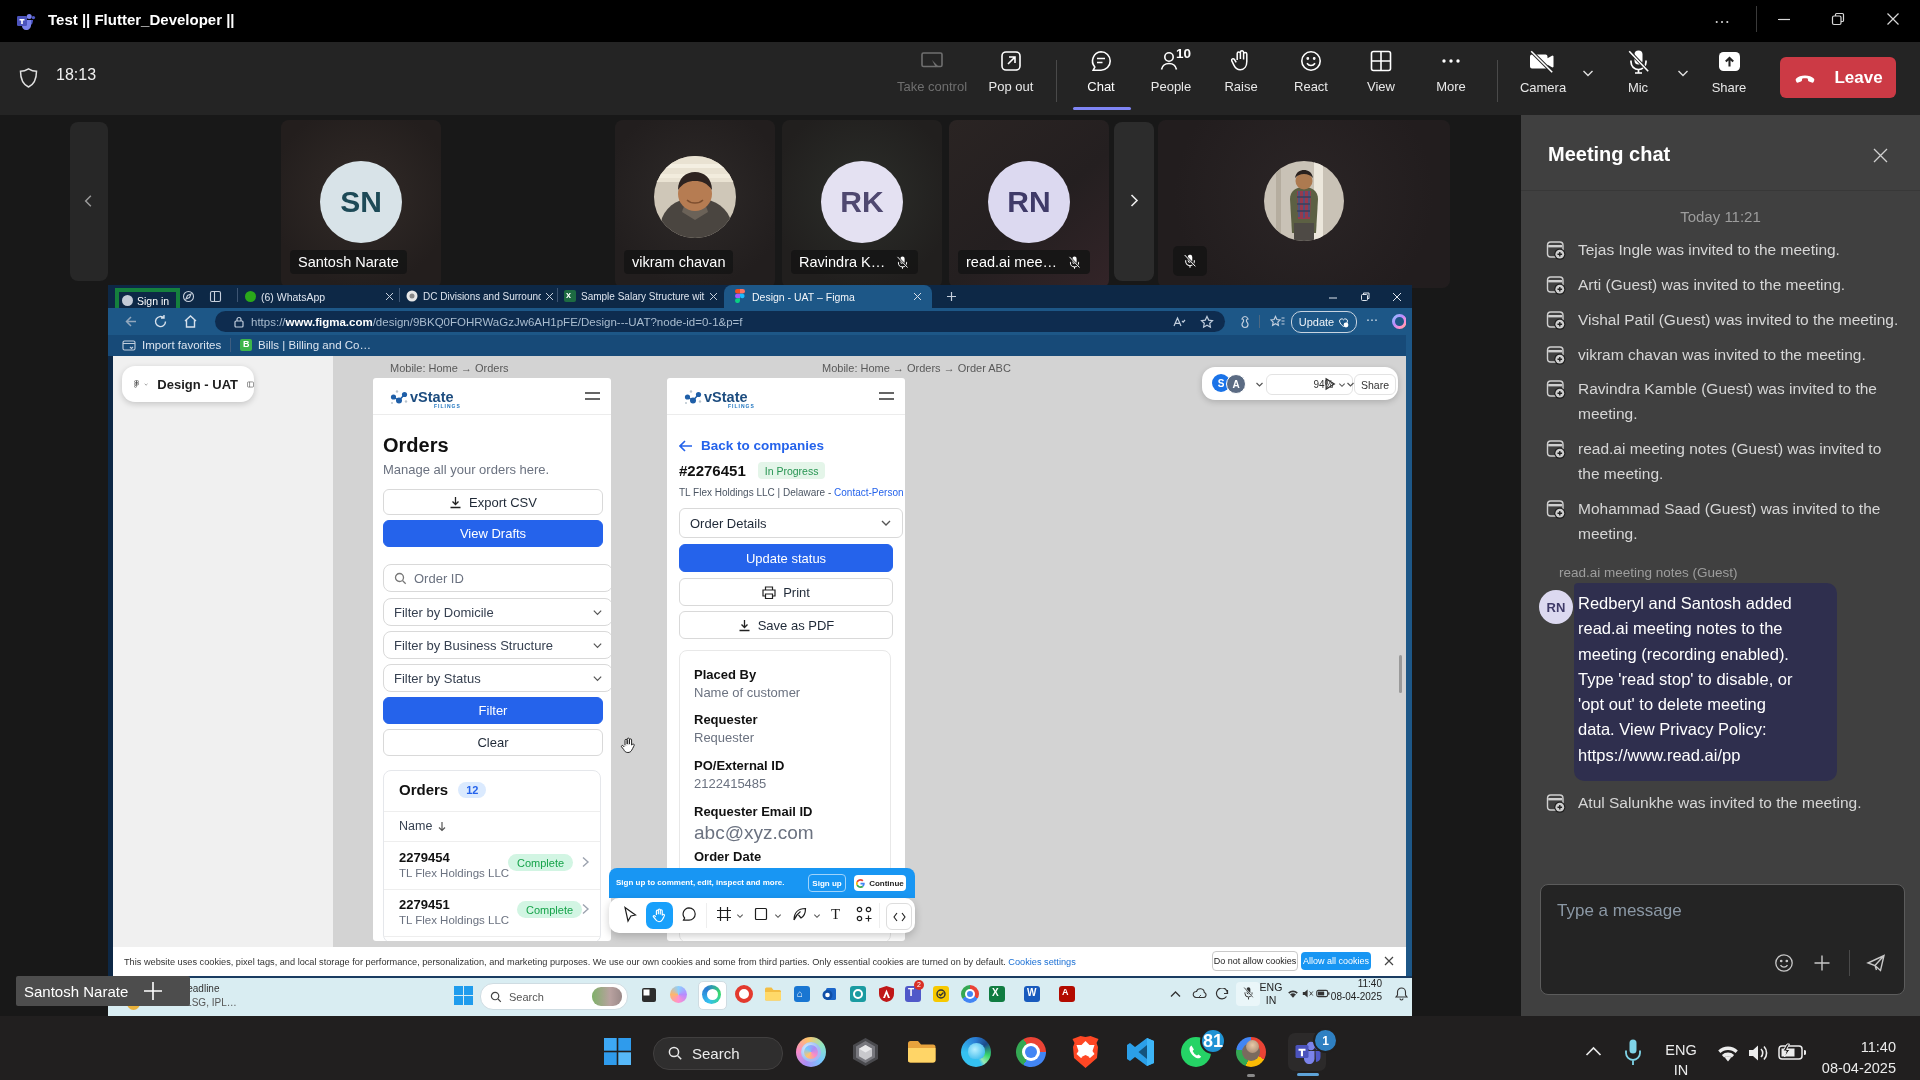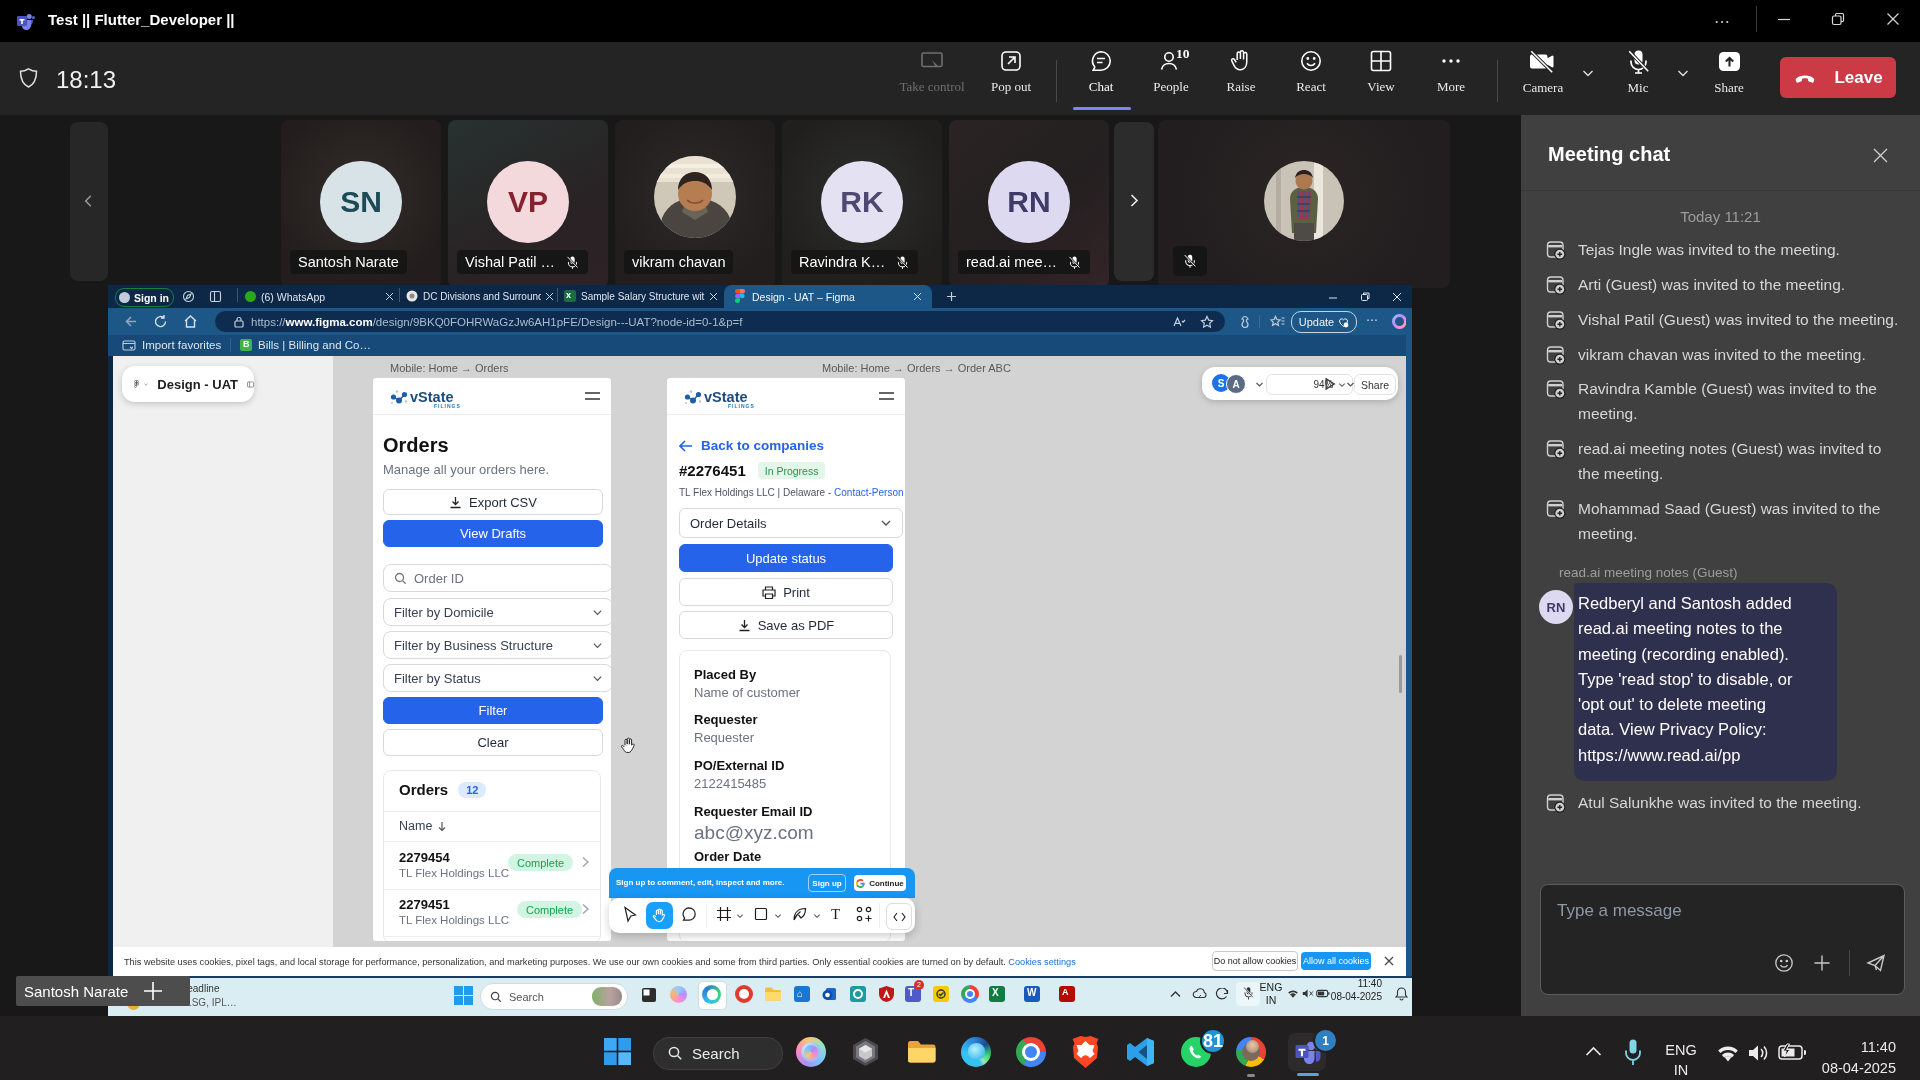--- a/index.html
+++ b/index.html
@@ -1,21 +1,21 @@
 <!DOCTYPE html>
 <html><head>
 <meta charset="utf-8">
 <style>
   html,body{margin:0;padding:0;background:#000;}
   #app{position:relative;width:1920px;height:1080px;overflow:hidden;background:#181818;
        font-family:"Liberation Sans",sans-serif;-webkit-font-smoothing:antialiased;}
   .abs{position:absolute;}
   .flex{display:flex;align-items:center;}
   svg{display:block;}
-  .ctlbtn{position:absolute;top:48px;height:64px;display:flex;flex-direction:column;align-items:center;justify-content:flex-start;color:#fff;font-family:Liberation Serif, serif;}
+  .ctlbtn{position:absolute;top:48px;height:64px;display:flex;flex-direction:column;align-items:center;justify-content:flex-start;color:#fff;}
   .ctlbtn .lbl{font-size:13px;color:#e8e8e8;margin-top:5px;}
   .tile{position:absolute;top:120px;width:160px;height:168px;border-radius:8px;overflow:hidden;}
   .tcircle{position:absolute;left:50%;top:41px;transform:translateX(-50%);width:82px;height:82px;border-radius:50%;
            display:flex;align-items:center;justify-content:center;font-size:30px;font-weight:bold;}
   .tname{position:absolute;left:9px;bottom:14px;height:24px;background:rgba(20,20,20,.88);border-radius:4px;
          display:flex;align-items:center;padding:0 8px;color:#fff;font-size:14.5px;white-space:nowrap;}
   .evrow{position:absolute;left:24px;width:360px;color:#d6d6d6;font-size:15.5px;line-height:25px;white-space:nowrap;}
   .evrow .txt{position:absolute;left:33px;top:0;}
   .evico{position:absolute;left:0;top:2px;}
   .fbtn{position:absolute;left:10px;width:218px;height:24px;border:1px solid #d9d9d9;border-radius:6px;background:#fff;
@@ -47,21 +47,21 @@
     <path d="M5.5 5V3.6A1.1 1.1 0 0 1 6.6 2.5h5.8A1.1 1.1 0 0 1 13.5 3.6v5.8a1.1 1.1 0 0 1-1.1 1.1H11"></path>
   </svg>
   <svg class="abs" style="left:1885px;top:11px;" width="16" height="16" viewBox="0 0 16 16" stroke="#d8d8d8" stroke-width="1.2" fill="none">
     <path d="M2.5 2.5l11 11M13.5 2.5l-11 11"></path>
   </svg>
 
   <div class="abs" style="left:0;top:42px;width:1920px;height:73px;background:#242424;"></div>
   <svg class="abs" style="left:18px;top:67px;" width="21" height="22" viewBox="0 0 21 22" fill="none" stroke="#e0e0e0" stroke-width="1.5">
     <path d="M10.5 1.8c2.6 1.6 5.3 2.4 8 2.4 0 7.3-2.6 13.2-8 15.8-5.4-2.6-8-8.5-8-15.8 2.7 0 5.4-.8 8-2.4z"></path>
   </svg>
-  <div class="abs" style="left:56px;top:66px;font-size:24px;color:#f0f0f0;">18:13</div>
+  <div class="abs" style="left:56px;top:66px;font-size:16px;color:#f0f0f0;">18:13</div>
   <div class="ctlbtn" style="left:896px;width:72px;">
     <svg width="26" height="26" viewBox="0 0 26 26" fill="none" stroke="#6f6f6f" stroke-width="1.6">
       <rect x="3" y="5" width="20" height="13.5" rx="1.5"></rect>
       <path d="M13 12l6 6-2.8.4L17.6 21z" fill="#6f6f6f" stroke="none"></path>
     </svg>
     <div class="lbl" style="color:#6f6f6f;">Take control</div>
   </div>
   <div class="ctlbtn" style="left:983px;width:56px;">
     <svg width="26" height="26" viewBox="0 0 26 26" fill="none" stroke="#fff" stroke-width="1.6">
       <rect x="4" y="4" width="18" height="18" rx="4"></rect>
@@ -157,30 +157,20 @@
     <div style="color:#fff;font-size:17px;font-weight:bold;margin-left:17px;">Leave</div>
   </div>
 
   <div class="abs" style="left:70px;top:122px;width:38px;height:159px;background:#272727;border-radius:8px;"></div>
   <svg class="abs" style="left:81px;top:193px;" width="15" height="16" viewBox="0 0 16 16" fill="none" stroke="#9a9a9a" stroke-width="1.6">
     <path d="M10.5 2.5L5 8l5.5 5.5"></path>
   </svg>
   <div class="tile" style="left:281px;background:radial-gradient(circle at 50% 45%,#322b28,#231e1d 75%);">
     <div class="tcircle" style="background:#d8e3e8;color:#1d4a57;">SN</div>
     <div class="tname">Santosh Narate</div>
-  </div>
-  <div class="tile" style="left:448px;background:linear-gradient(150deg,#273230 0%,#292325 60%,#2e2226 100%);">
-    <div class="tcircle" style="background:#f3d8dc;color:#86222f;">VP</div>
-    <div class="tname">Vishal Patil …<svg style="margin-left:10px;" width="15" height="15" viewBox="0 0 24 24" fill="#fff">
-          <rect x="8.6" y="2.5" width="6.8" height="12" rx="3.4"></rect>
-          <path d="M5.5 11v1.5a6.5 6.5 0 0 0 13 0V11" fill="none" stroke="#fff" stroke-width="1.6"></path>
-          <path d="M12 19v3" fill="none" stroke="#fff" stroke-width="1.6"></path>
-          <path d="M4 3l16 17" stroke="#1a1a1a" stroke-width="3.2"></path>
-          <path d="M4 3l16 17" stroke="#fff" stroke-width="1.5"></path>
-        </svg></div>
   </div>
   <div class="tile" style="left:615px;background:radial-gradient(circle at 50% 45%,#2e2a29,#221e1e 75%);">
     <svg class="abs" style="left:39px;top:36px;" width="82" height="82" viewBox="0 0 82 82">
       <defs>
           <clipPath id="vkc">
             <circle cx="41" cy="41" r="41"></circle>
           </clipPath>
         </defs>
       <g clip-path="url(#vkc)">
         <rect width="82" height="82" fill="#cfc7b8"></rect>
@@ -247,21 +237,21 @@
           <path d="M12 19v3" fill="none" stroke="#fff" stroke-width="1.6"></path>
           <path d="M4 3l16 17" stroke="#1a1a1a" stroke-width="3.2"></path>
           <path d="M4 3l16 17" stroke="#fff" stroke-width="1.5"></path>
         </svg>
     </div>
   </div>
 
   <div class="abs" style="left:108px;top:285px;width:1304px;height:731px;background:#0d2846;overflow:hidden;">
 
     <div class="abs" style="left:0;top:0;width:1304px;height:23px;background:#0d2846;"></div>
-    <div class="abs flex" style="left:7px;top:3px;width:57px;height:17px;border:1px solid #15803d;border-radius:9px;font-weight:bold;">
+    <div class="abs flex" style="left:7px;top:3px;width:57px;height:17px;border:4px solid #15803d;border-radius:0;">
       <div style="width:11px;height:11px;border-radius:50%;background:#c3cbd8;margin-left:3px;"></div>
       <div style="color:#fff;font-size:10.5px;margin-left:4px;">Sign in</div>
     </div>
     <svg class="abs" style="left:74px;top:5px;" width="13" height="13" viewBox="0 0 13 13" fill="none" stroke="#c6cfdc" stroke-width="1.1">
         <circle cx="6.5" cy="6.5" r="5"></circle>
         <path d="M4 9l1.5-3.5L9 4 7.5 7.5z"></path>
       </svg>
     <svg class="abs" style="left:101px;top:5px;" width="13" height="13" viewBox="0 0 13 13" fill="none" stroke="#c6cfdc" stroke-width="1.1">
         <rect x="1.5" y="1.5" width="10" height="10" rx="1.5"></rect>
         <path d="M5.5 1.5v10"></path>

